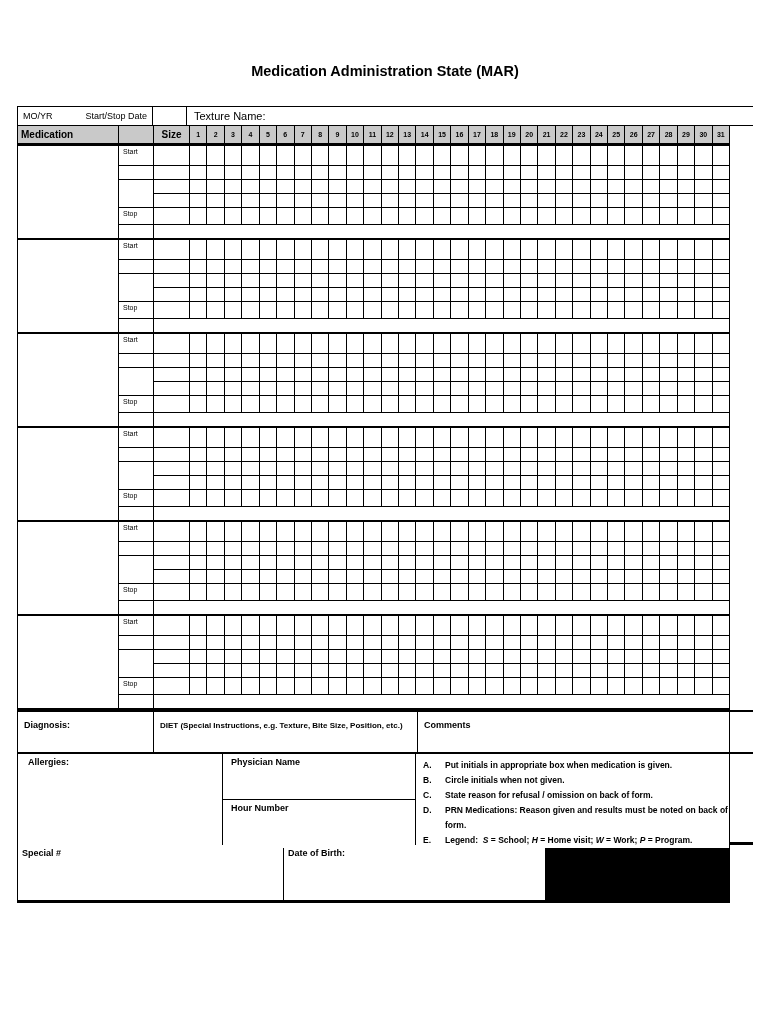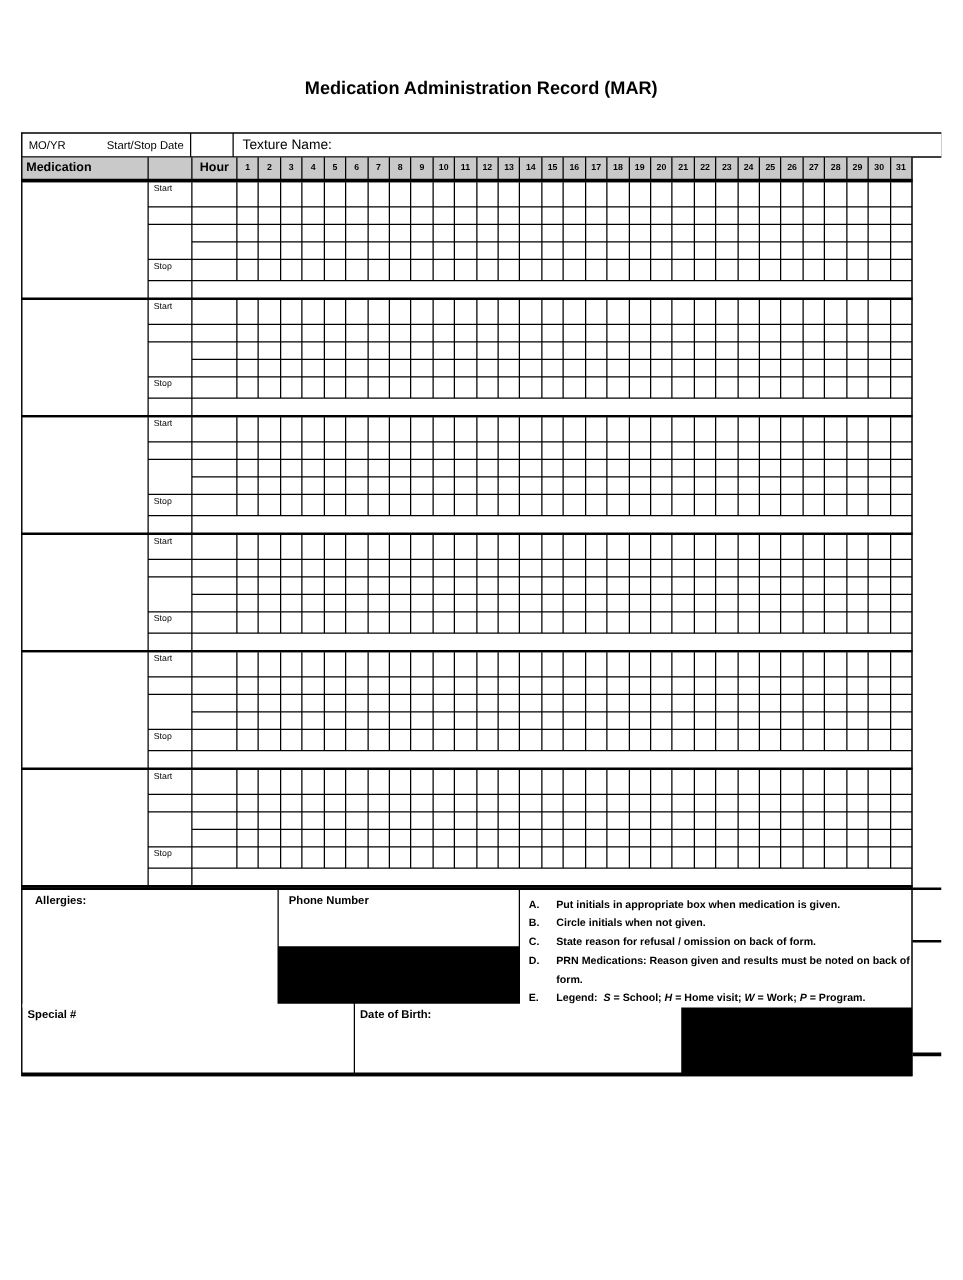--- a/index.html
+++ b/index.html
@@ -77,39 +77,39 @@
     border:solid #000; border-width:3px 1px 3px 1px;
     display:grid; grid-template-columns:265px 261px 124px 1fr; gap:1px; background:#000;
   }
   .row-name > div { background:#fff; padding:3px 0 0 4px; font-weight:bold; font-size:9px; }
 
   .overhang { position:absolute; background:#000; }
 </style>
 </head>
 <body>
 
-<div class="title">Medication Administration Record (MAR)</div>
+<div class="title">Medication Administration State (MAR)</div>
 
 <div class="form">
 
   <div class="row-a">
     <div class="cell-moyr">
       <span>MO/YR</span>
       <span>Start/Stop Date</span>
     </div>
     <div></div>
     <div class="cell-facility">
       <span>Texture Name:</span>
     </div>
   </div>
 
   <div class="row-b" id="grid-header">
     <div class="hdr-med">Medication</div>
     <div></div>
-    <div class="hdr-hour">Hour</div>
+    <div class="hdr-hour">Size</div>
 
   <div class="hdr-day">1</div>
       <div class="hdr-day">2</div>
       <div class="hdr-day">3</div>
       <div class="hdr-day">4</div>
       <div class="hdr-day">5</div>
       <div class="hdr-day">6</div>
       <div class="hdr-day">7</div>
       <div class="hdr-day">8</div>
       <div class="hdr-day">9</div>
@@ -1147,28 +1147,42 @@
         <div style="grid-area: 5 / 29;"></div>
         <div style="grid-area: 5 / 30;"></div>
         <div style="grid-area: 5 / 31;"></div>
         <div style="grid-area: 5 / 32;"></div>
         <div style="grid-area: 5 / 33;"></div>
         <div style="grid-area: 5 / 34;"></div>
         <div class="wide" style="grid-row: 6;"></div>
       </div>
     </div>
 
+  <div class="row-diag">
+    <div>
+      <span class="lbl-diag">Diagnosis:</span>
+    </div>
+    <div>
+      <span class="lbl-diet">DIET (Special Instructions, e.g. Texture, Bite Size, Position, etc.)</span>
+    </div>
+    <div>
+      <span class="lbl-comments">Comments</span>
+    </div>
+  </div>
 
   <div class="row-allerg">
     <div class="cell-allergies">
       <span>Allergies:</span>
     </div>
     <div class="cell-mid">
       <div>
-        <span>Phone Number</span>
+        <span>Physician Name</span>
+      </div>
+      <div>
+        <span>Hour Number</span>
       </div>
     </div>
     <div class="cell-instr" id="instructions">
         <div class="instr-line">
           <div class="instr-letter">A.</div>
           <div class="instr-text">Put initials in appropriate box when medication is given.</div>
         </div>
         <div class="instr-line">
           <div class="instr-letter">B.</div>
           <div class="instr-text">Circle initials when not given.</div>

